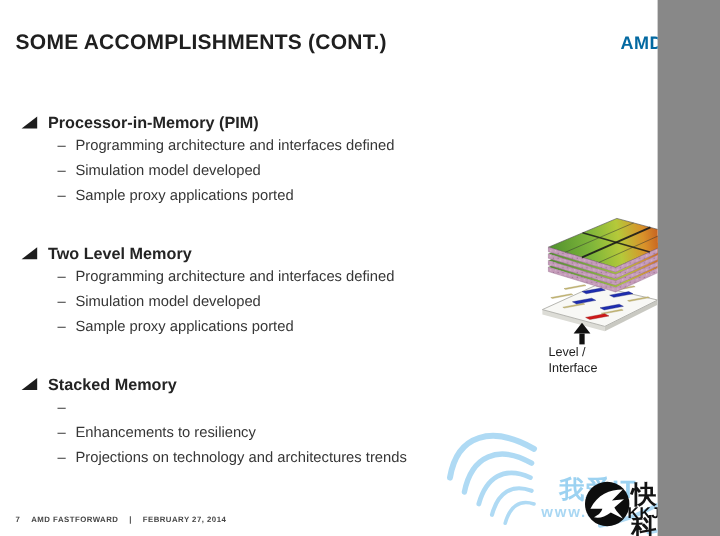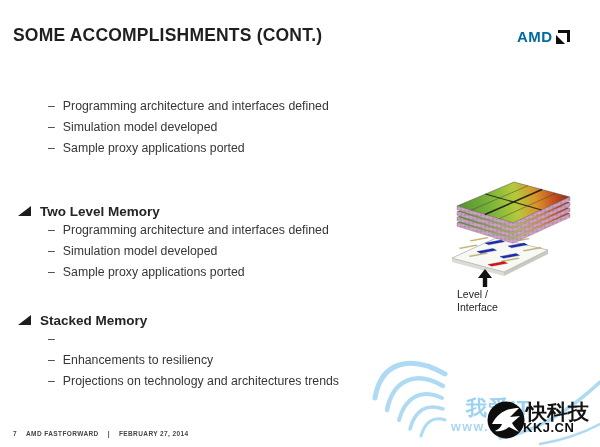--- a/index.html
+++ b/index.html
@@ -1,17 +1,17 @@
 <!DOCTYPE html>
 <html><head>
 <meta charset="utf-8">
 <style>
   html,body{margin:0;padding:0;background:#888;}
   .slide{
-    position:relative;width:600px;height:447px;background:#ffffff;overflow:hidden;
+    position:relative;width:548px;height:447px;background:#ffffff;overflow:hidden;
     font-family:"Liberation Sans","DejaVu Sans",sans-serif;
   }
   .title{
     position:absolute;left:13px;top:25px;font-size:17.5px;font-weight:700;
     color:#1f1f1f;letter-spacing:0.2px;margin:0;
   }
   .amd-logo{
     position:absolute;left:517px;top:28px;display:flex;align-items:center;gap:3px;
     font-size:15px;font-weight:700;color:#0369a1;letter-spacing:0.5px;
   }
@@ -49,20 +49,24 @@
 
   <div class="amd-logo">
     <span>AMD</span>
     <svg width="14" height="14" viewBox="0 0 14 14">
       <polygon points="2,0 14,0 14,12 11,12 11,3 2,3" fill="#0e0e0e"></polygon>
       <polygon points="0,5 0,14 9,14" fill="#0e0e0e"></polygon>
     </svg>
   </div>
 
   <div class="sec sec-1">
+    <div class="sec-head">
+      <span class="tri"></span>
+      <span>Processor-in-Memory (PIM)</span>
+    </div>
     <div class="item">
       <span class="dash">–</span>
       <span>Programming architecture and interfaces defined</span>
     </div>
     <div class="item">
       <span class="dash">–</span>
       <span>Simulation model developed</span>
     </div>
     <div class="item">
       <span class="dash">–</span>

